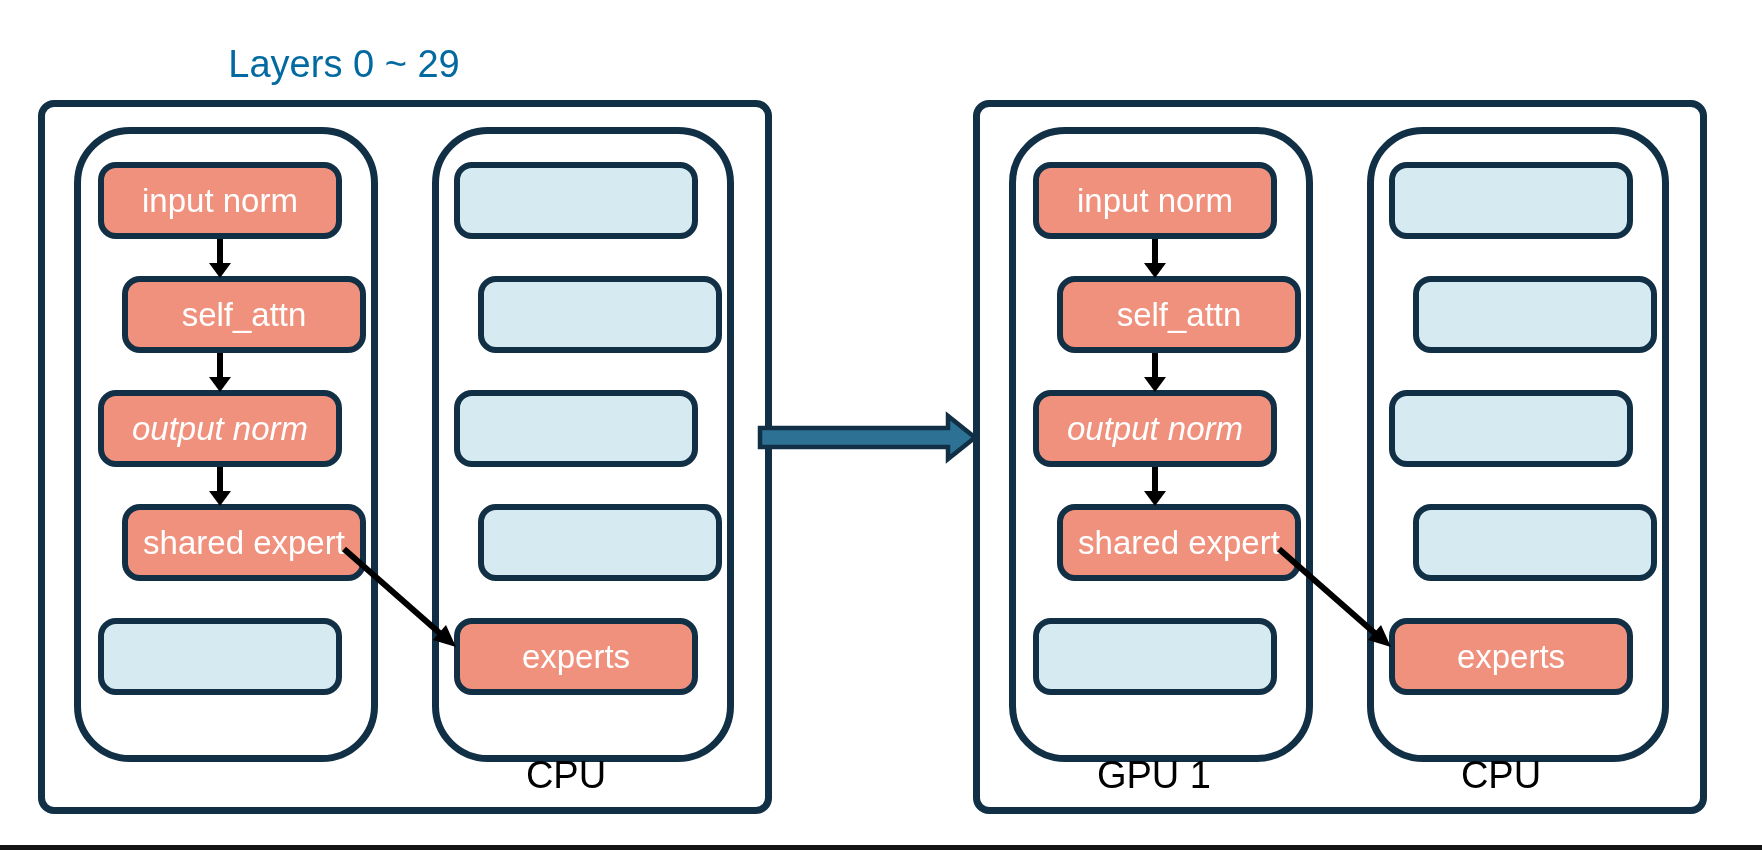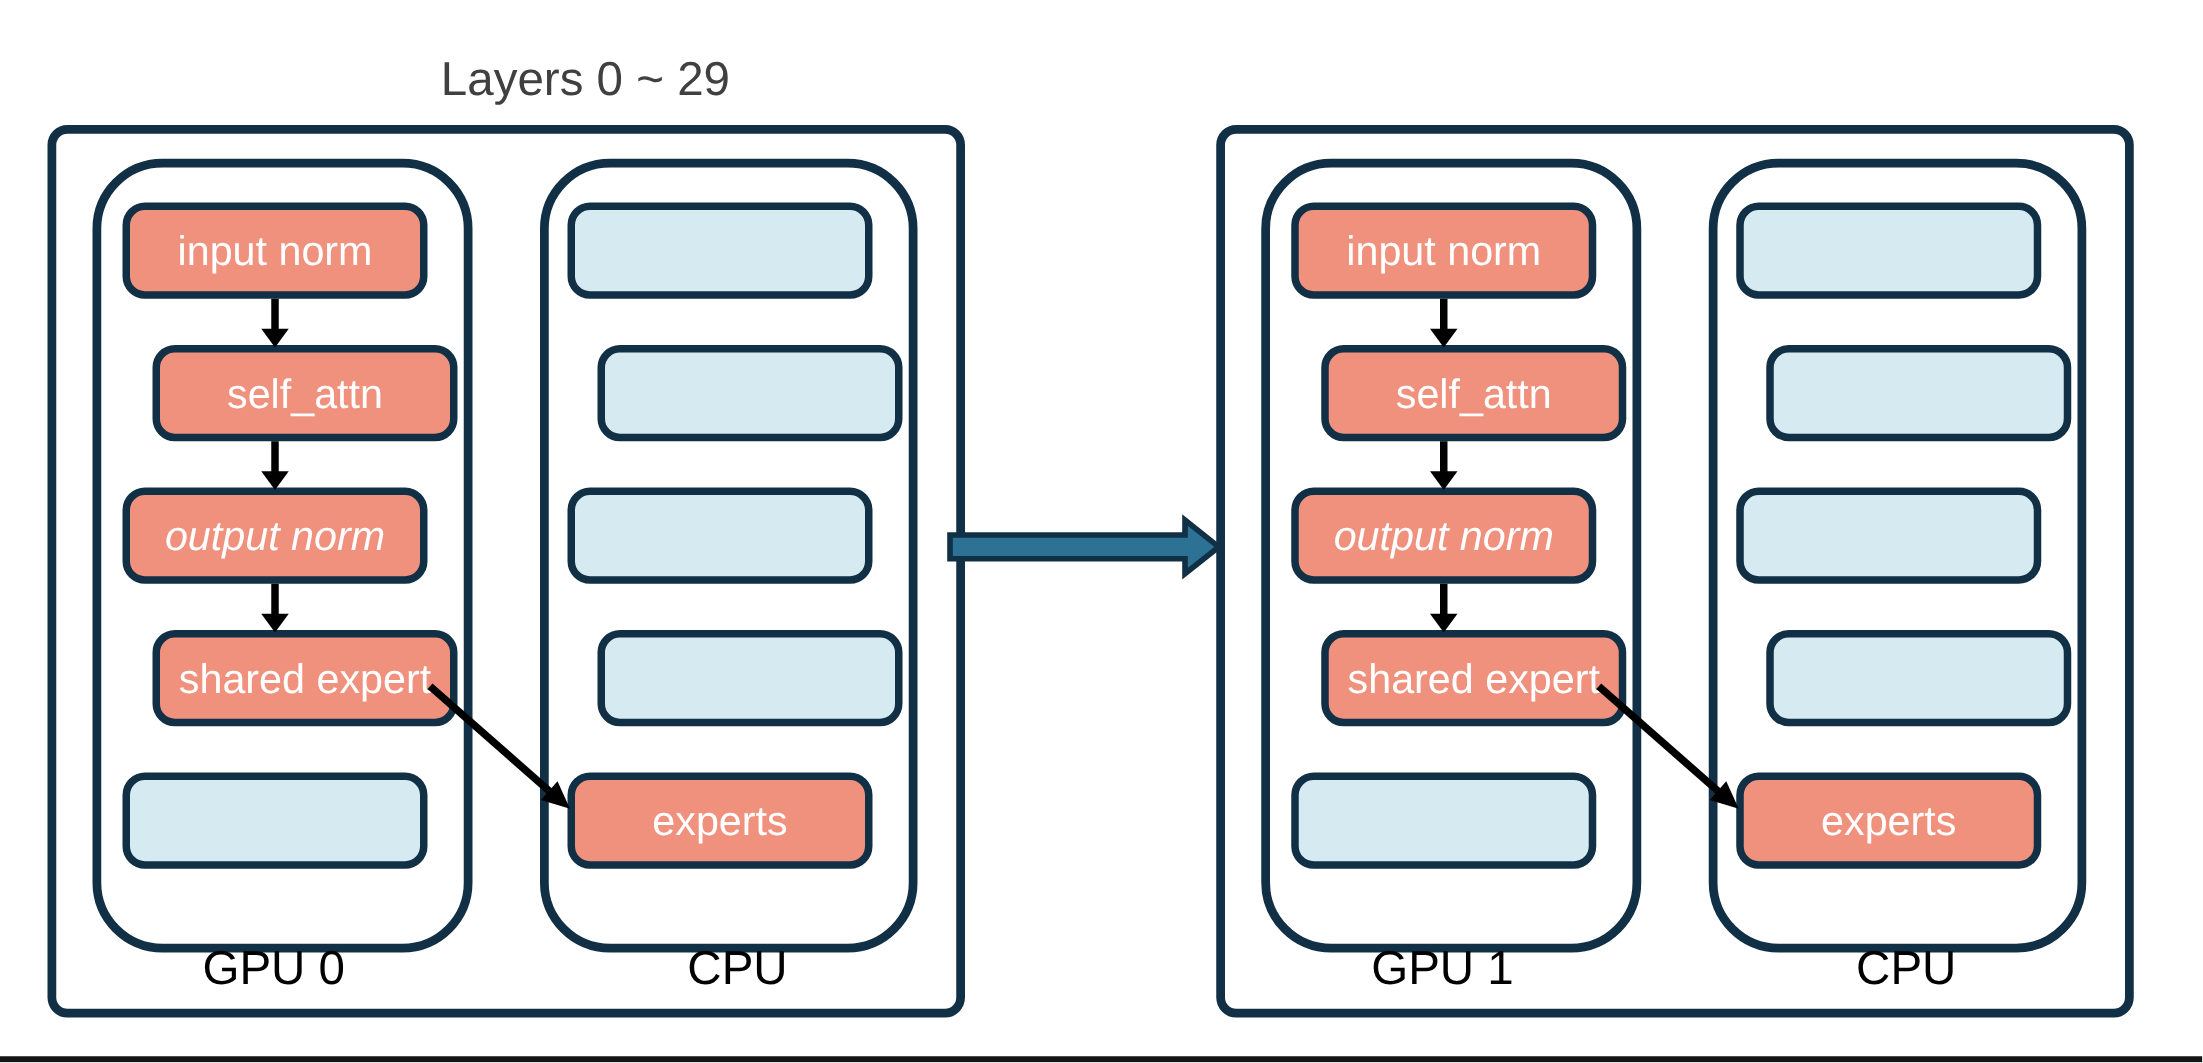--- a/index.html
+++ b/index.html
@@ -1,22 +1,22 @@
 <!DOCTYPE html>
 <html style="--outline: #112F45; --active_fill: #F0917E; --inactive_fill: #D6EAF1; --transfer_fill: #2D7295; --arrow_black: #000000; --block_text: #FFFFFF; --frame_line: #141414;"><head>
 <meta charset="utf-8">
 <style>
   html,body { margin:0; padding:0; background:#ffffff; }
   .canvas {
     position:relative; width:1762px; height:850px; background:#ffffff;
     overflow:hidden; font-family:"Liberation Sans", sans-serif;
   }
   .title {
-    position:absolute; top:42px; width:480px; text-align:right;
-    font-size:38px; line-height:44px; color:#404040;
+    position:absolute; top:42px; width:480px; text-align:center;
+    font-size:38px; line-height:44px; color:#0369a1;
   }
   .title-left  { left:104px; }
   .title-right { left:1094px; }
 
   .group {
     position:absolute; top:100px; width:720px; height:700px;
     border:7px solid var(--outline); border-radius:16px; background:#fff;
   }
   .group-left  { left:38px; }
   .group-right { left:973px; }
@@ -38,21 +38,21 @@
   .cpu .block { left:15px; }
   .r0 { top:28px; } .r1 { top:142px;margin-left:24px; } .r2 { top:256px;font-style:italic; } .r3 { top:370px;margin-left:24px; } .r4 { top:484px; }
   .block.active { background:var(--active_fill); }
   .block.idle   { background:var(--inactive_fill); }
 
   .col-label {
     position:absolute; top:645px; height:46px; text-align:center;
     font-size:38px; line-height:46px; color:#000;
   }
   .col-label.gpu-label { left:29px; width:290px; }
-  .col-label.cpu-label { left:401px; width:288px; }
+  .col-label.cpu-label { left:377px; width:288px; }
 
   .arrows { position:absolute; left:0; top:0; width:706px; height:686px; pointer-events:none; }
   .ar-line { stroke:var(--arrow_black); stroke-width:6; fill:none; }
   .ar-head { fill:var(--arrow_black); stroke:none; }
 
   .transfer-svg { position:absolute; left:755px; top:410px; width:225px; height:55px; }
   .transfer-poly { fill:var(--transfer_fill); stroke:var(--outline); stroke-width:4.5; stroke-linejoin:miter; }
 
   .transfer-label {
     position:absolute; left:790px; top:450px; width:200px;
@@ -79,21 +79,20 @@
       <div class="block active r3">shared expert</div>
       <div class="block idle r4"></div>
     </div>
     <div class="container cpu">
       <div class="block idle r0"></div>
       <div class="block idle r1"></div>
       <div class="block idle r2"></div>
       <div class="block idle r3"></div>
       <div class="block active r4">experts</div>
     </div>
-    <div class="col-label gpu-label">GPU 0</div>
     <div class="col-label cpu-label">CPU</div>
     <svg class="arrows" viewBox="0 0 706 686">
       <line class="ar-line" x1="175" y1="132" x2="175" y2="158"></line>
       <polygon class="ar-head" points="175,171 164,156 186,156"></polygon>
       <line class="ar-line" x1="175" y1="246" x2="175" y2="272"></line>
       <polygon class="ar-head" points="175,285 164,270 186,270"></polygon>
       <line class="ar-line" x1="175" y1="360" x2="175" y2="386"></line>
       <polygon class="ar-head" points="175,399 164,384 186,384"></polygon>
       <line class="ar-line" x1="299" y1="442" x2="398" y2="529"></line>
       <polygon class="ar-head" points="411,540 387.8,533 401,518"></polygon>

